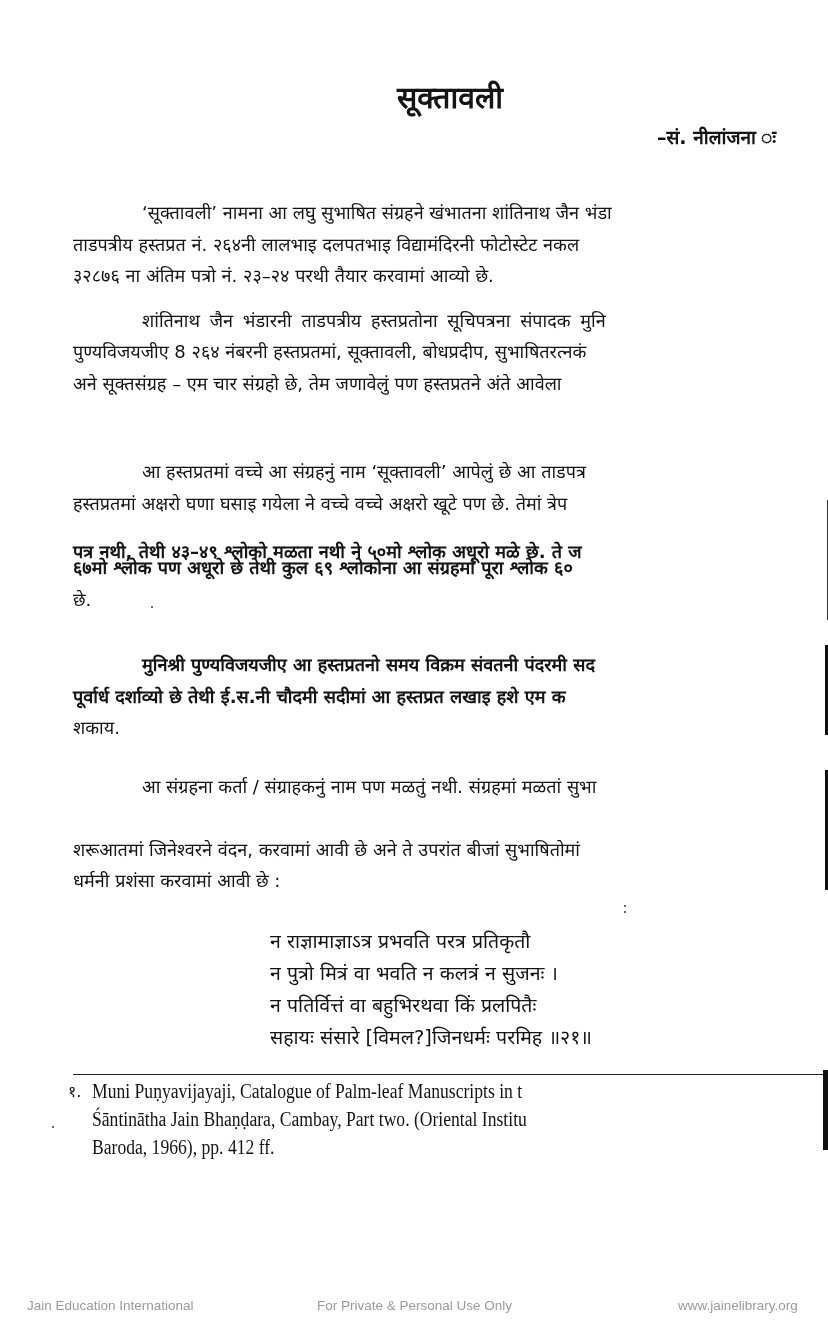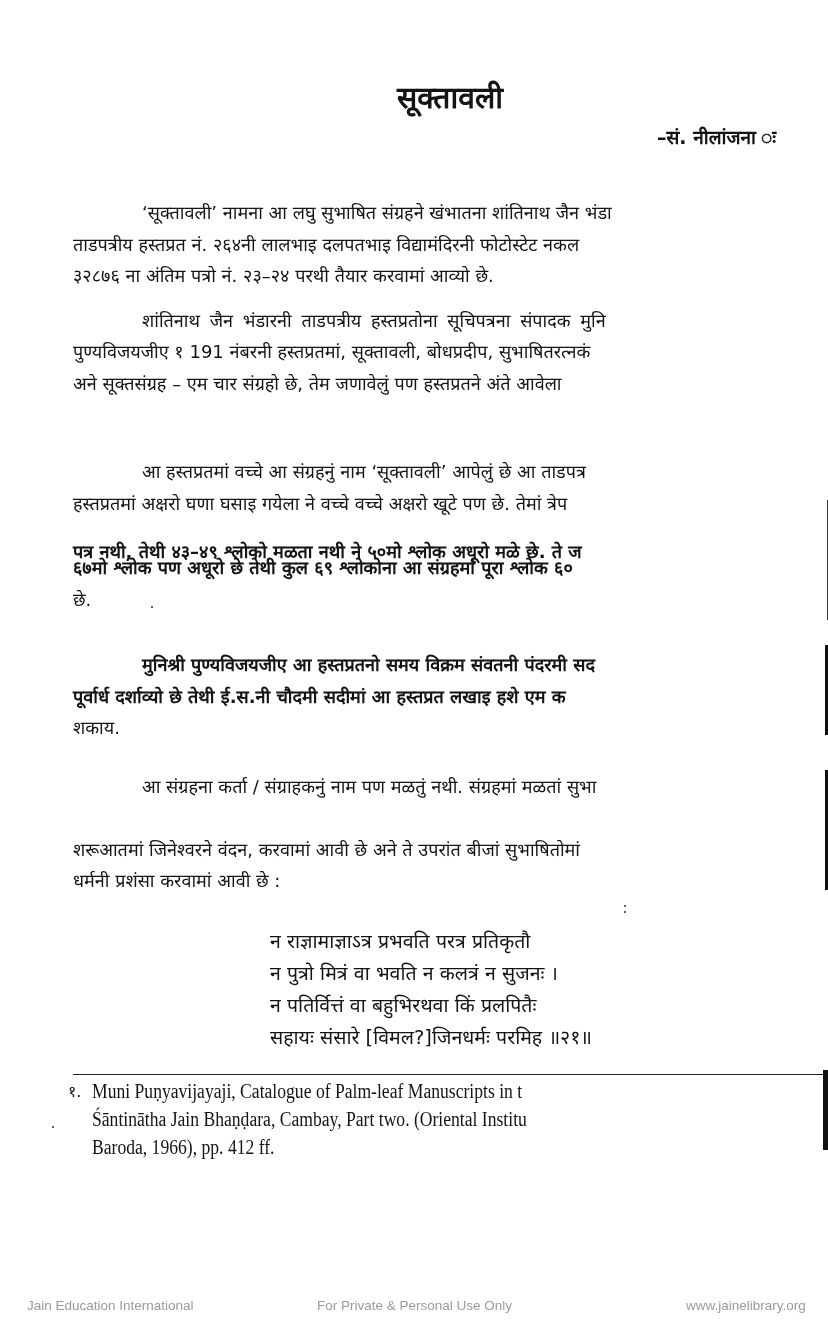--- a/index.html
+++ b/index.html
@@ -103,21 +103,21 @@
 <div class="page">
 
   <div class="title">सूक्तावली</div>
   <div class="byline">–सं. नीलांजना ः</div>
 
   <div class="line indent" style="top:199px;">‘सूक्तावली’ नामना आ लघु सुभाषित संग्रहने खंभातना शांतिनाथ जैन भंडा</div>
   <div class="line" style="top:231px;">ताडपत्रीय हस्तप्रत नं. २६४नी लालभाइ दलपतभाइ विद्यामंदिरनी फोटोस्टेट नकल</div>
   <div class="line" style="top:262px;">३२८७६ ना अंतिम पत्रो नं. २३–२४ परथी तैयार करवामां आव्यो छे.</div>
 
   <div class="line indent" style="top:307px; word-spacing:4px;">शांतिनाथ जैन भंडारनी ताडपत्रीय हस्तप्रतोना सूचिपत्रना संपादक मुनि</div>
-  <div class="line" style="top:338px;">पुण्यविजयजीए १ 191 नंबरनी हस्तप्रतमां, सूक्तावली, बोधप्रदीप, सुभाषितरत्नकं</div>
+  <div class="line" style="top:338px;">पुण्यविजयजीए 8 २६४ नंबरनी हस्तप्रतमां, सूक्तावली, बोधप्रदीप, सुभाषितरत्नकं</div>
   <div class="line" style="top:370px;">अने सूक्तसंग्रह – एम चार संग्रहो छे, तेम जणावेलुं पण हस्तप्रतने अंते आवेला</div>
 
   <div class="line indent" style="top:458px;">आ हस्तप्रतमां वच्चे आ संग्रहनुं नाम ‘सूक्तावली’ आपेलुं छे आ ताडपत्र</div>
   <div class="line" style="top:490px;">हस्तप्रतमां अक्षरो घणा घसाइ गयेला ने वच्चे वच्चे अक्षरो खूटे पण छे.  तेमां त्रेप</div>
   <div class="line bold" style="top:522px;margin-top:16px;">पत्र नथी, तेथी ४३–४९ श्लोको मळता नथी ने ५०मो श्लोक अधूरो मळे छे.  ते ज</div>
   <div class="line bold" style="top:554px;">६७मो श्लोक पण अधूरो छे तेथी कुल ६९ श्लोकोना आ संग्रहमां पूरा श्लोक ६०</div>
   <div class="line" style="top:586px;">छे.</div>
 
   <div class="line indent bold" style="top:651px;">मुनिश्री पुण्यविजयजीए आ हस्तप्रतनो समय विक्रम संवतनी पंदरमी सद</div>
   <div class="line bold" style="top:683px;">पूर्वार्ध दर्शाव्यो छे तेथी ई.स.नी चौदमी सदीमां आ हस्तप्रत लखाइ हशे एम क</div>
@@ -144,15 +144,15 @@
   <div class="edge-shadow" style="left:813px; top:770px; width:6px; height:120px;"></div>
   <div class="edge-shadow" style="left:811px; top:1070px; width:7px; height:80px;"></div>
 
   <div class="dot" style="left:139px; top:606px;"></div>
   <div class="dot" style="left:612px; top:905px;"></div>
   <div class="dot" style="left:612px; top:911px;"></div>
   <div class="dot" style="left:40px; top:1126px;"></div>
 
   <div class="footer" style="left:15px;">Jain Education International</div>
   <div class="footer" style="left:305px;">For Private &amp; Personal Use Only</div>
-  <div class="footer" style="left:666px;margin-left:8px;">www.jainelibrary.org</div>
+  <div class="footer" style="left:666px;">www.jainelibrary.org</div>
 
 </div>
 
 </body></html>

